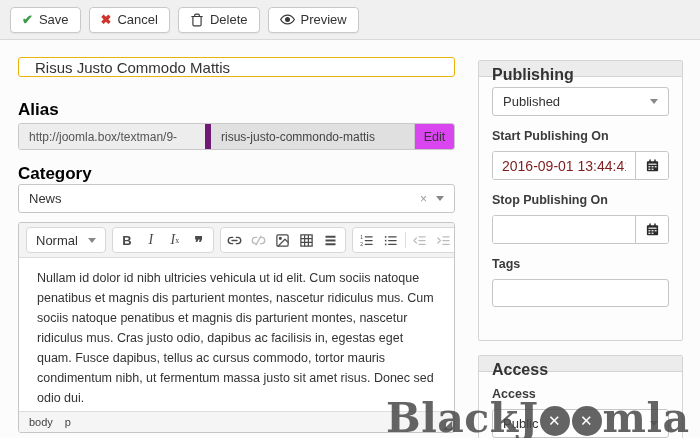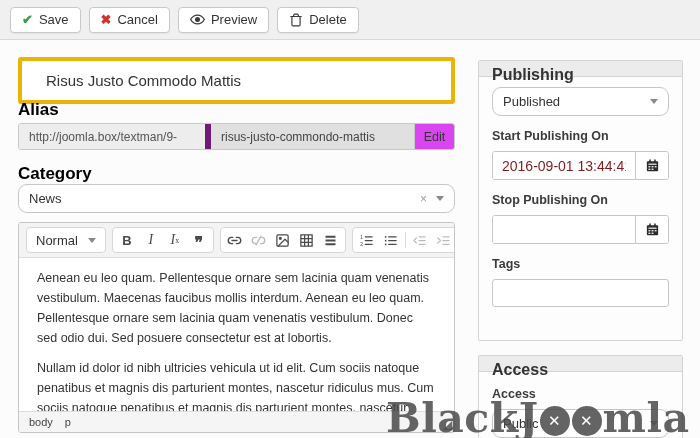--- a/index.html
+++ b/index.html
@@ -20,38 +20,38 @@
     height:26px; background:#fff; border:1px solid #c9c9c9; border-radius:4px;
     display:inline-flex; align-items:center; gap:6px; padding:0 11px;
     font-size:13px; color:#333; box-shadow:0 1px 1px rgba(0,0,0,.05); cursor:pointer;
   }
   .glyph-check { color:#3f9c46; font-weight:bold; font-size:13px; }
   .glyph-x { color:#cf342c; font-weight:bold; font-size:13px; }
   .tb-ico svg { display:block; }
 
   
   .title-input {
-    position:absolute; left:18px; top:57px; width:437px; height:47px;
-    border:4px solid #eab308; border-radius:3px; background:#fff;
-    font-size:15px; color:#333; padding:0 24px; font-family:"Liberation Sans",sans-serif;
+    position:absolute; left:18px; top:57px; width:437px; height:20px;
+    border:1px solid #eab308; border-radius:3px; background:#fff;
+    font-size:15px; color:#333; padding:0 16px; font-family:"Liberation Sans",sans-serif;
   }
   .fld-label { position:absolute; font-size:17px; font-weight:bold; color:#000000; }
   .lbl-alias { left:18px; top:100px; }
   .lbl-category { left:18px; top:164px; }
 
   .alias-group {
     position:absolute; left:18px; top:123px; width:437px; height:27px;
     display:flex; border:1px solid #c9c9c9; border-radius:3px; overflow:hidden; font-size:12px;
   }
   .alias-prefix { width:186px; background:#ededed; color:#555; display:flex; align-items:center; padding:0 10px; }
   .alias-value  { flex:1; background:#e0e0e0; color:#444; display:flex; align-items:center; padding:0 10px; border-left:6px solid #701a75; }
   .alias-edit   { width:40px; background:#d946ef; border-left:1px solid #c9c9c9; display:flex; align-items:center; justify-content:center; font-size:12.5px; cursor:pointer; }
 
   .select-box {
-    background:#fff; border:1px solid #c6c6c6; border-radius:9px;
+    background:#fff; border:1px solid #c6c6c6; border-radius:3px;
     display:flex; align-items:center; padding:0 10px; font-size:13px; color:#333; cursor:pointer;
   }
   .cat-select { position:absolute; left:18px; top:184px; width:437px; height:29px; }
   .spacer { flex:1; }
   .clear-x { color:#999; font-size:12px; margin-right:9px; }
   .caret { width:0; height:0; border-left:4px solid transparent; border-right:4px solid transparent; border-top:5px solid #888; }
 
   
   .editor {
     position:absolute; left:18px; top:222px; width:437px; height:211px;
@@ -141,35 +141,35 @@
     <button class="tb-btn">
       <span class="glyph-check">✔</span>
       <span>Save</span>
     </button>
     <button class="tb-btn">
       <span class="glyph-x">✖</span>
       <span>Cancel</span>
     </button>
     <button class="tb-btn">
       <span class="tb-ico">
+        <svg width="14" height="14" viewBox="0 0 24 24" fill="none" stroke="#3a3a3a" stroke-width="2" stroke-linecap="round" stroke-linejoin="round">
+            <polyline points="3 6 5 6 21 6"></polyline>
+            <path d="M19 6v14a2 2 0 0 1-2 2H7a2 2 0 0 1-2-2V6m3 0V4a2 2 0 0 1 2-2h4a2 2 0 0 1 2 2v2"></path>
+          </svg>
+      </span>
+      <span>Delete</span>
+    </button>
+    <button class="tb-btn">
+      <span class="tb-ico">
         <svg width="15" height="15" viewBox="0 0 24 24" fill="none" stroke="#3a3a3a" stroke-width="2" stroke-linecap="round" stroke-linejoin="round">
             <path d="M1 12s4-7 11-7 11 7 11 7-4 7-11 7-11-7-11-7z"></path>
             <circle cx="12" cy="12" r="3" fill="#3a3a3a"></circle>
           </svg>
       </span>
       <span>Preview</span>
-    </button>
-    <button class="tb-btn">
-      <span class="tb-ico">
-        <svg width="14" height="14" viewBox="0 0 24 24" fill="none" stroke="#3a3a3a" stroke-width="2" stroke-linecap="round" stroke-linejoin="round">
-            <polyline points="3 6 5 6 21 6"></polyline>
-            <path d="M19 6v14a2 2 0 0 1-2 2H7a2 2 0 0 1-2-2V6m3 0V4a2 2 0 0 1 2-2h4a2 2 0 0 1 2 2v2"></path>
-          </svg>
-      </span>
-      <span>Delete</span>
     </button>
   </div>
 
   <input class="title-input" value="Risus Justo Commodo Mattis" style="">
 
   <div class="fld-label lbl-alias">Alias</div>
   <div class="alias-group">
     <div class="alias-prefix">http://joomla.box/textman/9-</div>
     <div class="alias-value">risus-justo-commondo-mattis</div>
     <div class="alias-edit">Edit</div>
@@ -274,21 +274,20 @@
               <line x1="11" y1="12" x2="21" y2="12"></line>
               <line x1="11" y1="18" x2="21" y2="18"></line>
               <polyline points="3 8 7 12 3 16"></polyline>
             </svg>
         </div>
       </div>
 
     </div>
 
     <div class="ed-content">
-      <p>Aenean eu leo quam. Pellentesque ornare sem lacinia quam venenatis vestibulum. Maecenas faucibus mollis interdum. Aenean eu leo quam. Pellentesque ornare sem lacinia quam venenatis vestibulum. Donec sed odio dui. Sed posuere consectetur est at lobortis.</p>
       <p>Nullam id dolor id nibh ultricies vehicula ut id elit. Cum sociis natoque penatibus et magnis dis parturient montes, nascetur ridiculus mus. Cum sociis natoque penatibus et magnis dis parturient montes, nascetur ridiculus mus. Cras justo odio, dapibus ac facilisis in, egestas eget quam. Fusce dapibus, tellus ac cursus commodo, tortor mauris condimentum nibh, ut fermentum massa justo sit amet risus. Donec sed odio dui.</p>
     </div>
 
     <div class="ed-status">
       <span>body</span>
       <span>p</span>
       <div class="resize-grip"></div>
     </div>
   </div>
 

